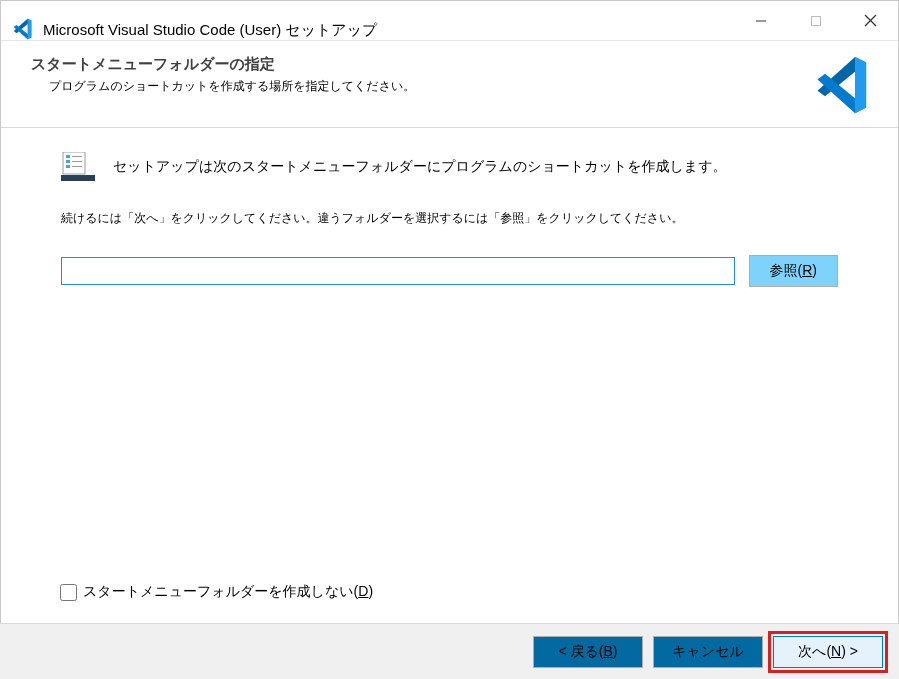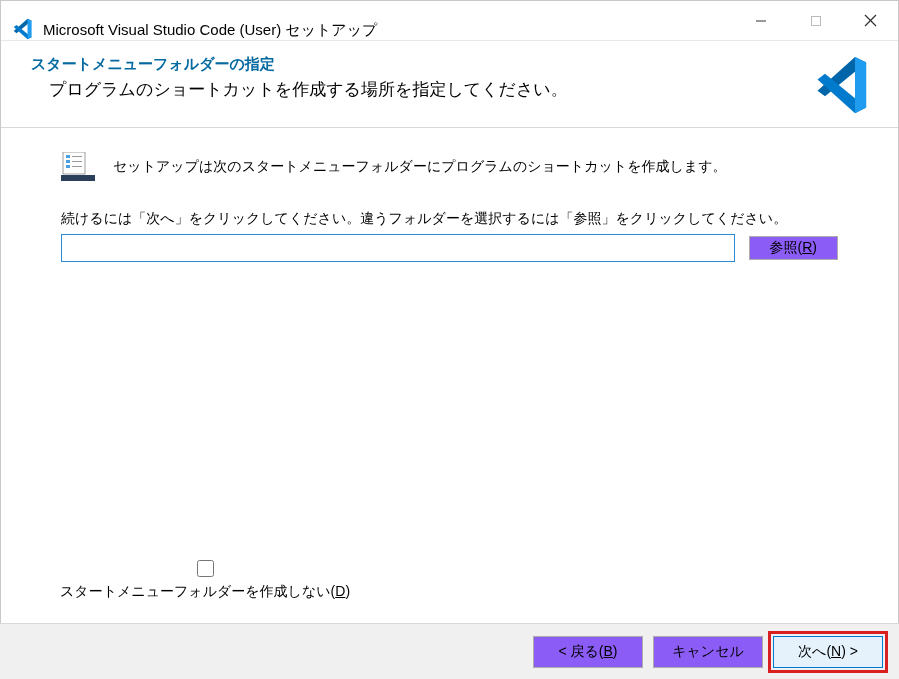--- a/index.html
+++ b/index.html
@@ -51,25 +51,25 @@
     .header-area {
       padding: 14px 20px 12px 30px;
       display: flex;
       justify-content: space-between;
       border-bottom: 1px solid #d8d8d8;
     }
     .header-text { flex: 1; }
     .header-title {
       font-size: 15px;
       font-weight: bold;
-      color: #0369a1;
+      color: #404040;
       margin-bottom: 4px;
     }
     .header-subtitle {
-      font-size: 17px;
+      font-size: 12px;
       color: #000;
       margin-left: 18px;
     }
     .header-logo {
       width: 60px;
       height: 60px;
       margin-right: 8px;
     }
 
     
@@ -82,56 +82,55 @@
       margin-bottom: 28px;
     }
     .info-icon {
       width: 34px;
       height: 30px;
       margin-right: 18px;
       flex-shrink: 0;
     }
     .info-text { font-size: 14px; }
     .continue-text {
-      font-size: 14px;
-      margin-bottom: 6px;
+      font-size: 12px;
+      margin-bottom: 28px;
     }
     .input-row {
       display: flex;
       align-items: center;
       gap: 14px;
     }
     .folder-input {
       flex: 1;
       height: 28px;
       border: 1px solid #2a8ad4;
       padding: 2px 6px;
       font-size: 13px;
       outline: none;
     }
     .browse-btn {
-      height: 24px;
+      height: 32px;
       padding: 0 20px;
       border: 1px solid #adadad;
-      background: #8b5cf6;
+      background: #7dd3fc;
       font-size: 14px;
       cursor: pointer;
     }
     .browse-btn u { text-decoration: underline; }
 
     
     .checkbox-row {
       position: absolute;
       left: 60px;
       bottom: 78px;
       display: flex;
       align-items: center;
       gap: 6px;
       font-size: 14px;
-      flex-direction: column;
     }
     .checkbox-row input[type="checkbox"] {
       width: 17px;
       height: 17px;
     }
 
     
     .footer {
       position: absolute;
       bottom: 0;
@@ -144,21 +143,21 @@
       justify-content: flex-end;
       align-items: center;
       padding-right: 16px;
       gap: 10px;
     }
     .footer-btn {
       height: 32px;
       min-width: 110px;
       padding: 0 14px;
       border: 1px solid #adadad;
-      background: #8b5cf6;
+      background: #0369a1;
       font-size: 14px;
       cursor: pointer;
     }
     .footer-btn.highlight {
       outline: 3px solid #d82020;
       outline-offset: 2px;
       border: 1px solid #0078d7;
       background: #e5f1fb;
     }
     .footer-btn u { text-decoration: underline; }

